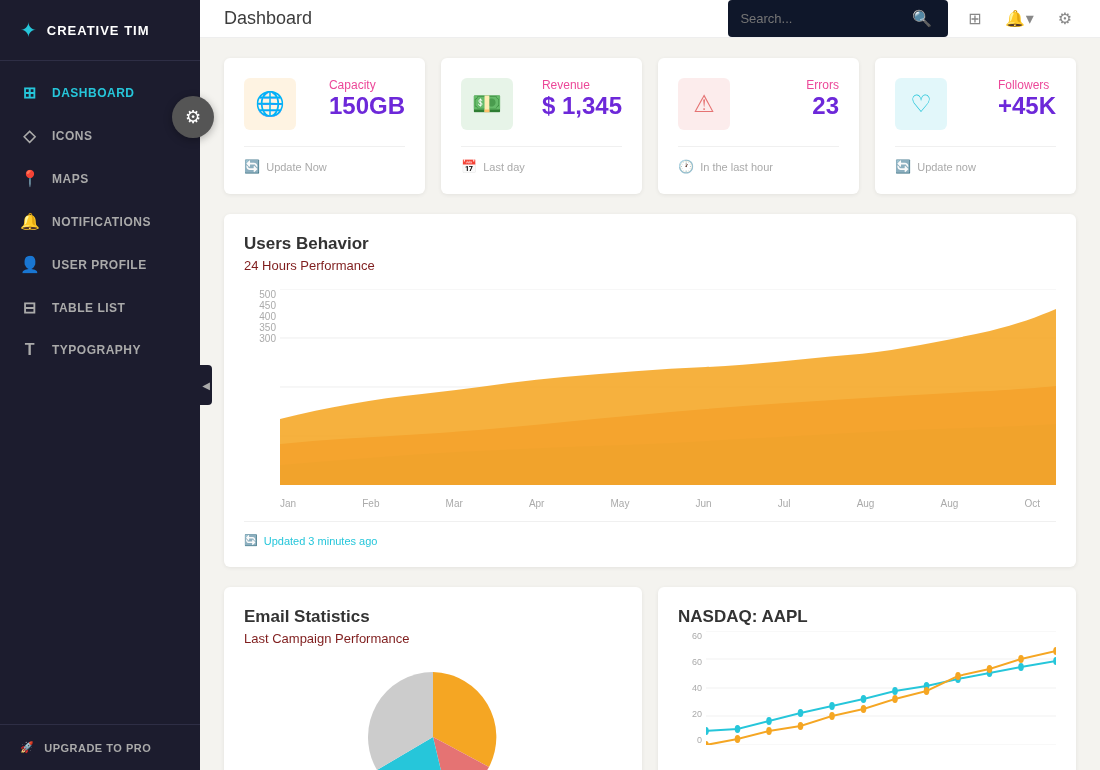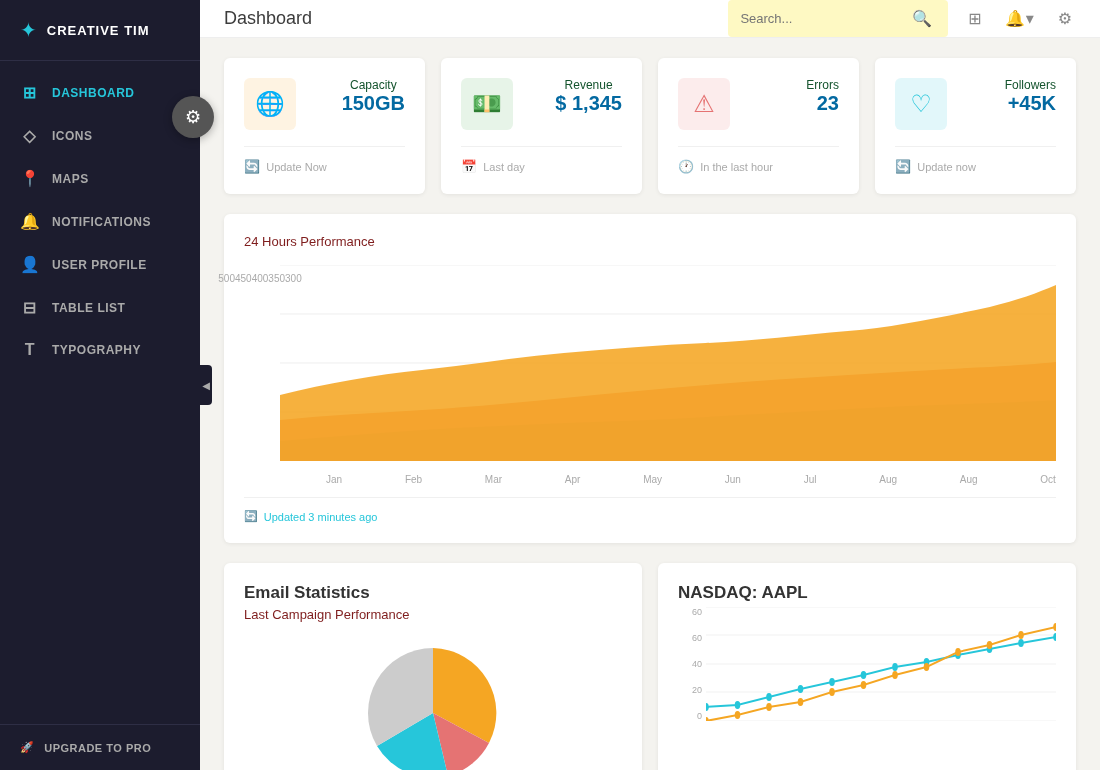--- a/index.html
+++ b/index.html
@@ -103,21 +103,21 @@
     }
     .header-title {
       flex: 1;
       font-size: 18px;
       color: #3c3c3c;
       font-weight: 400;
     }
     .header-search {
       display: flex;
       align-items: center;
-      background: #fef9c3;
+      background: #0f172a;
       border-radius: 4px;
       padding: 5px 12px;
       gap: 8px;
     }
     .header-search input {
       border: none;
       background: transparent;
       outline: none;
       font-size: 13px;
       color: #666;
@@ -156,27 +156,27 @@
       width: 52px;
       height: 52px;
       border-radius: 6px;
       display: flex;
       align-items: center;
       justify-content: center;
       font-size: 24px;
     }
     .card-label {
       font-size: 12px;
-      color: #14532d;
-      text-align: center;
+      color: #ec4899;
+      text-align: left;
     }
     .card-value {
-      font-size: 20px;
+      font-size: 24px;
       font-weight: 600;
-      color: #0369a1;
+      color: #6d28d9;
       text-align: right;
     }
     .card-footer {
       display: flex;
       align-items: center;
       gap: 6px;
       margin-top: 16px;
       font-size: 11px;
       color: #aaa;
       border-top: 1px solid #f0f0f0;
@@ -231,41 +231,40 @@
 
     
     .area-chart-wrap {
       position: relative;
       width: 100%;
       height: 220px;
     }
     .y-labels {
       position: absolute;
       left: 0;
-      top: 8px;
+      top: 0;
       bottom: 24px;
       width: 36px;
       display: flex;
-      flex-direction: row;
-      justify-content: center;
+      flex-direction: column;
+      justify-content: flex-start;
       font-size: 10px;
       color: #aaa;
       text-align: right;
       padding-right: 4px;
     }
     .x-labels {
       position: absolute;
       bottom: 0;
       left: 36px;
-      right: 0;
+      right: 16px;
       display: flex;
       justify-content: space-between;
       font-size: 10px;
       color: #aaa;
-      margin-left: 46px;
     }
     .chart-area {
       position: absolute;
       left: 36px;
       right: 0;
       top: 0;
       bottom: 24px;
     }
 
     
@@ -439,20 +438,21 @@
         </div>
       </div>
       <div class="card-footer">
         <span class="card-footer-icon">🔄</span>
         <span>Update now</span>
       </div>
     </div>
       </div>
 
     <div class="chart-card">
+      <div class="chart-title">Users Behavior</div>
       <div class="chart-subtitle">24 Hours Performance</div>
 
       <div class="area-chart-wrap">
         <div class="y-labels" id="y-labels">
             <span>500</span>
             <span>450</span>
             <span>400</span>
             <span>350</span>
             <span>300</span>
           </div>

